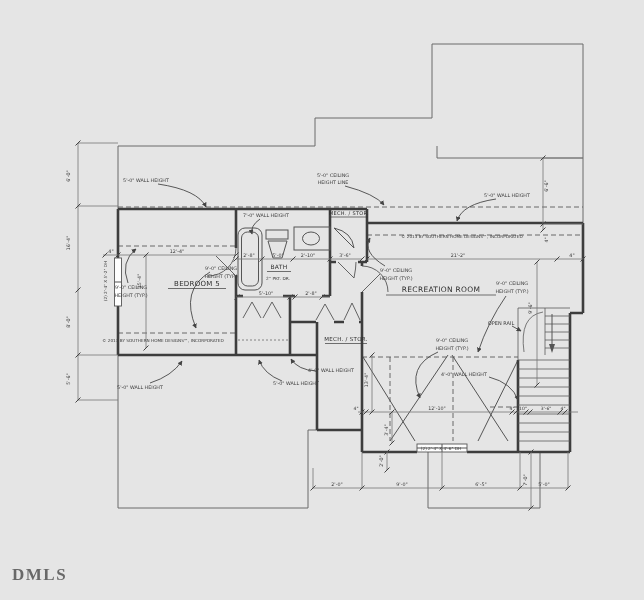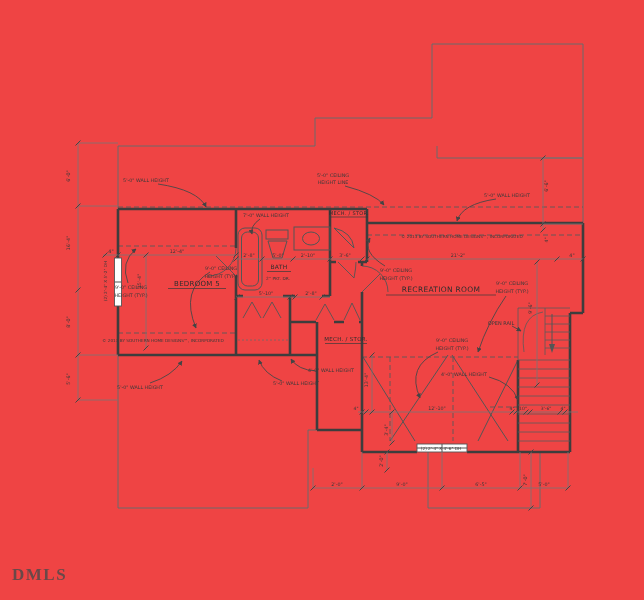--- a/index.html
+++ b/index.html
@@ -1,16 +1,16 @@
 <!DOCTYPE html>
 <html><head>
 <meta charset="utf-8">
 <style>
   html,body{margin:0;padding:0;background:#ffffff;}
-  #page{position:relative;width:644px;height:600px;background:#ef4444;overflow:hidden;}
+  #page{position:relative;width:644px;height:600px;background:#e5e5e5;overflow:hidden;}
   svg{position:absolute;left:0;top:0;}
   .t{font-family:"DejaVu Sans",sans-serif;fill:#3a3a3a;}
   .rm{font-family:"DejaVu Sans",sans-serif;fill:#2e2e2e;letter-spacing:.3px;}
   .wm{font-family:"Liberation Serif",serif;font-weight:bold;fill:#4a4a4a;opacity:.8;letter-spacing:1.5px;}
   .wall{stroke:#3d3d3d;stroke-width:2.6;fill:none;}
   .thin{stroke:#6a6a6a;stroke-width:1;fill:none;}
   .dash{stroke:#5a5a5a;stroke-width:.9;fill:none;stroke-dasharray:5 3;}
   .dash2{stroke:#6a6a6a;stroke-width:.8;fill:none;stroke-dasharray:2 2;}
   .dim{stroke:#777;stroke-width:.8;fill:none;}
   .tick{stroke:#444;stroke-width:1;fill:none;}

